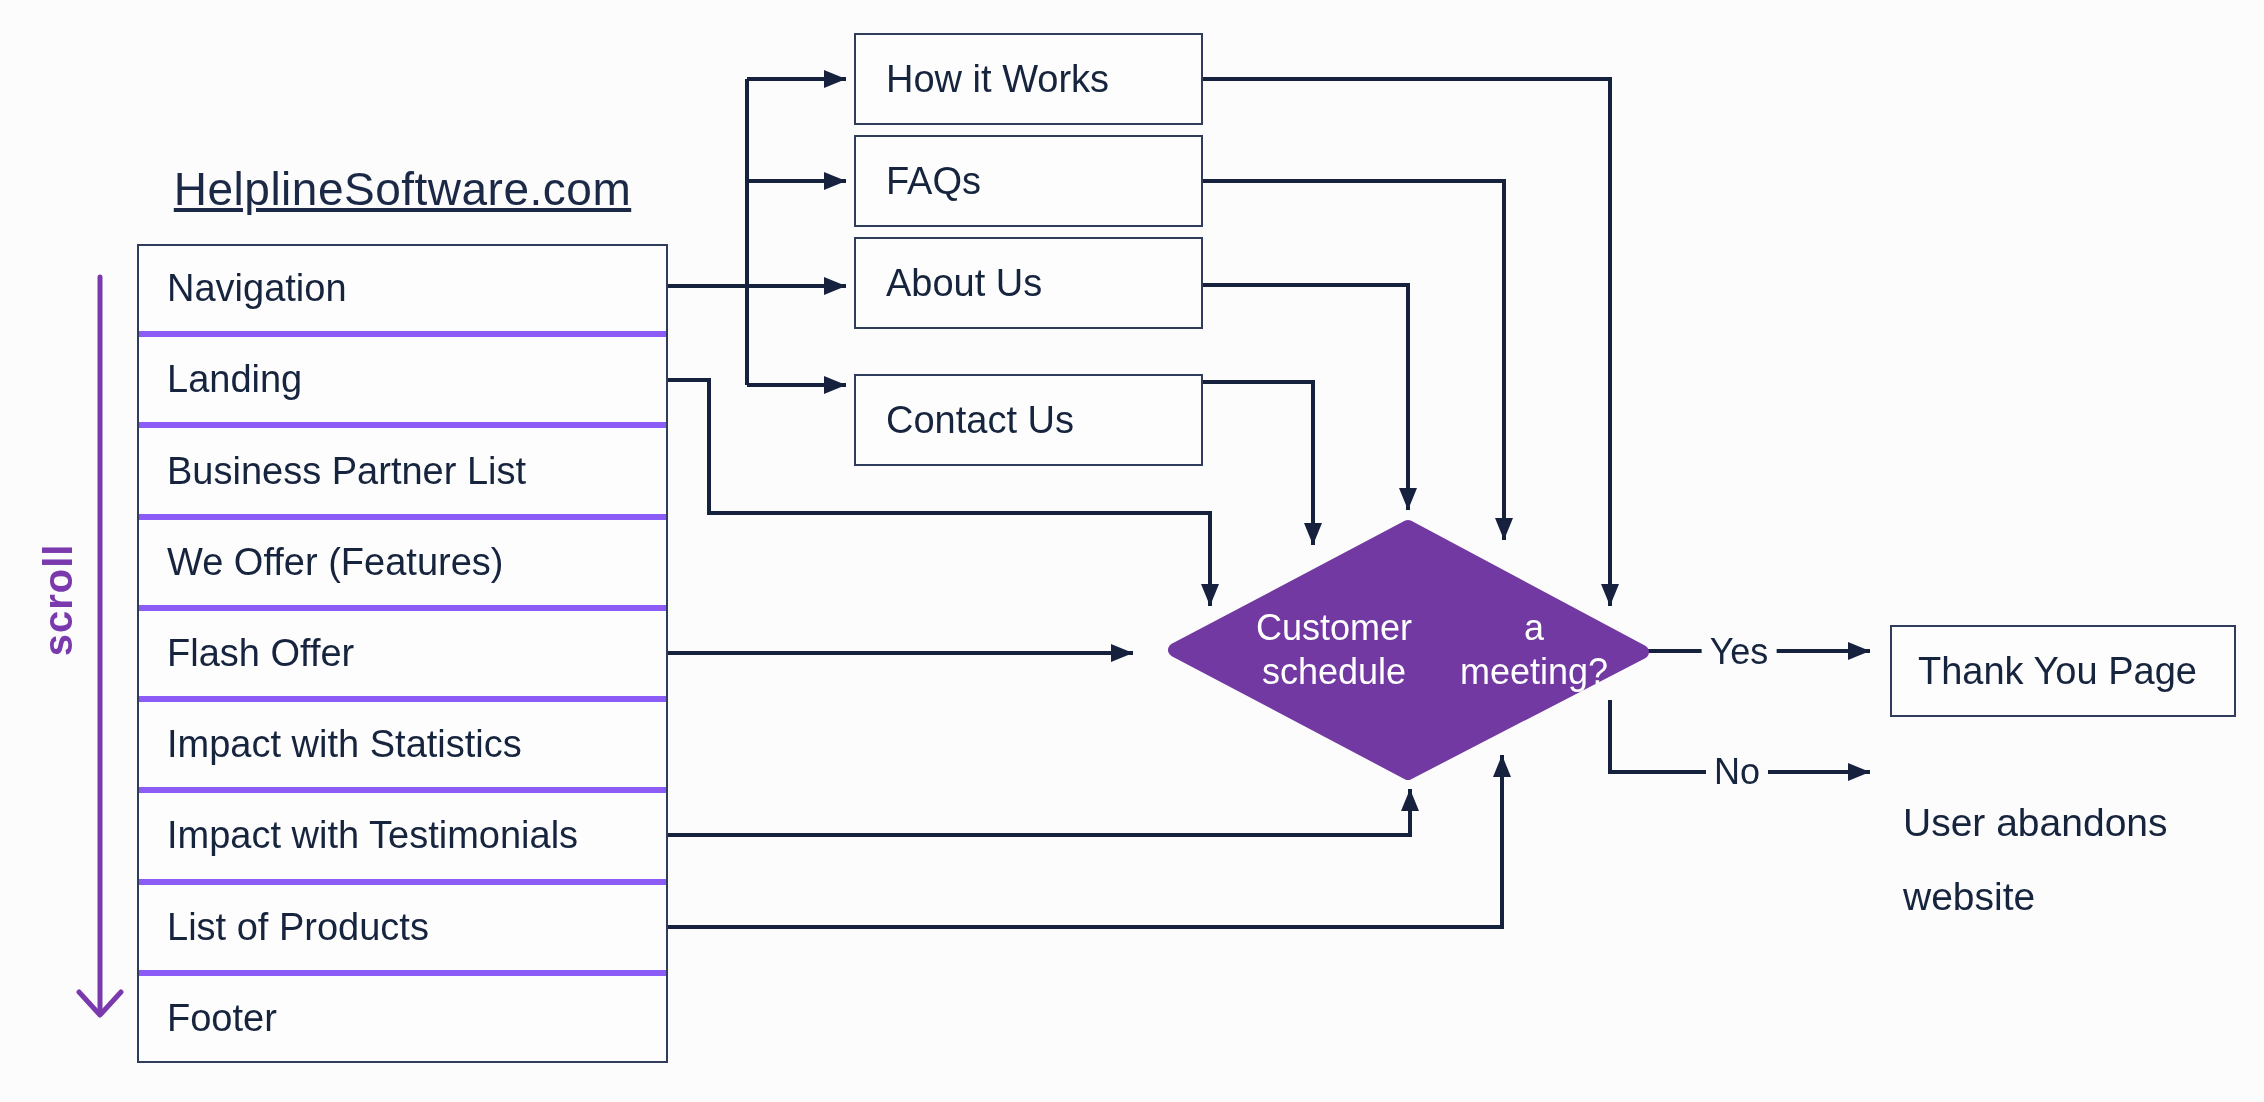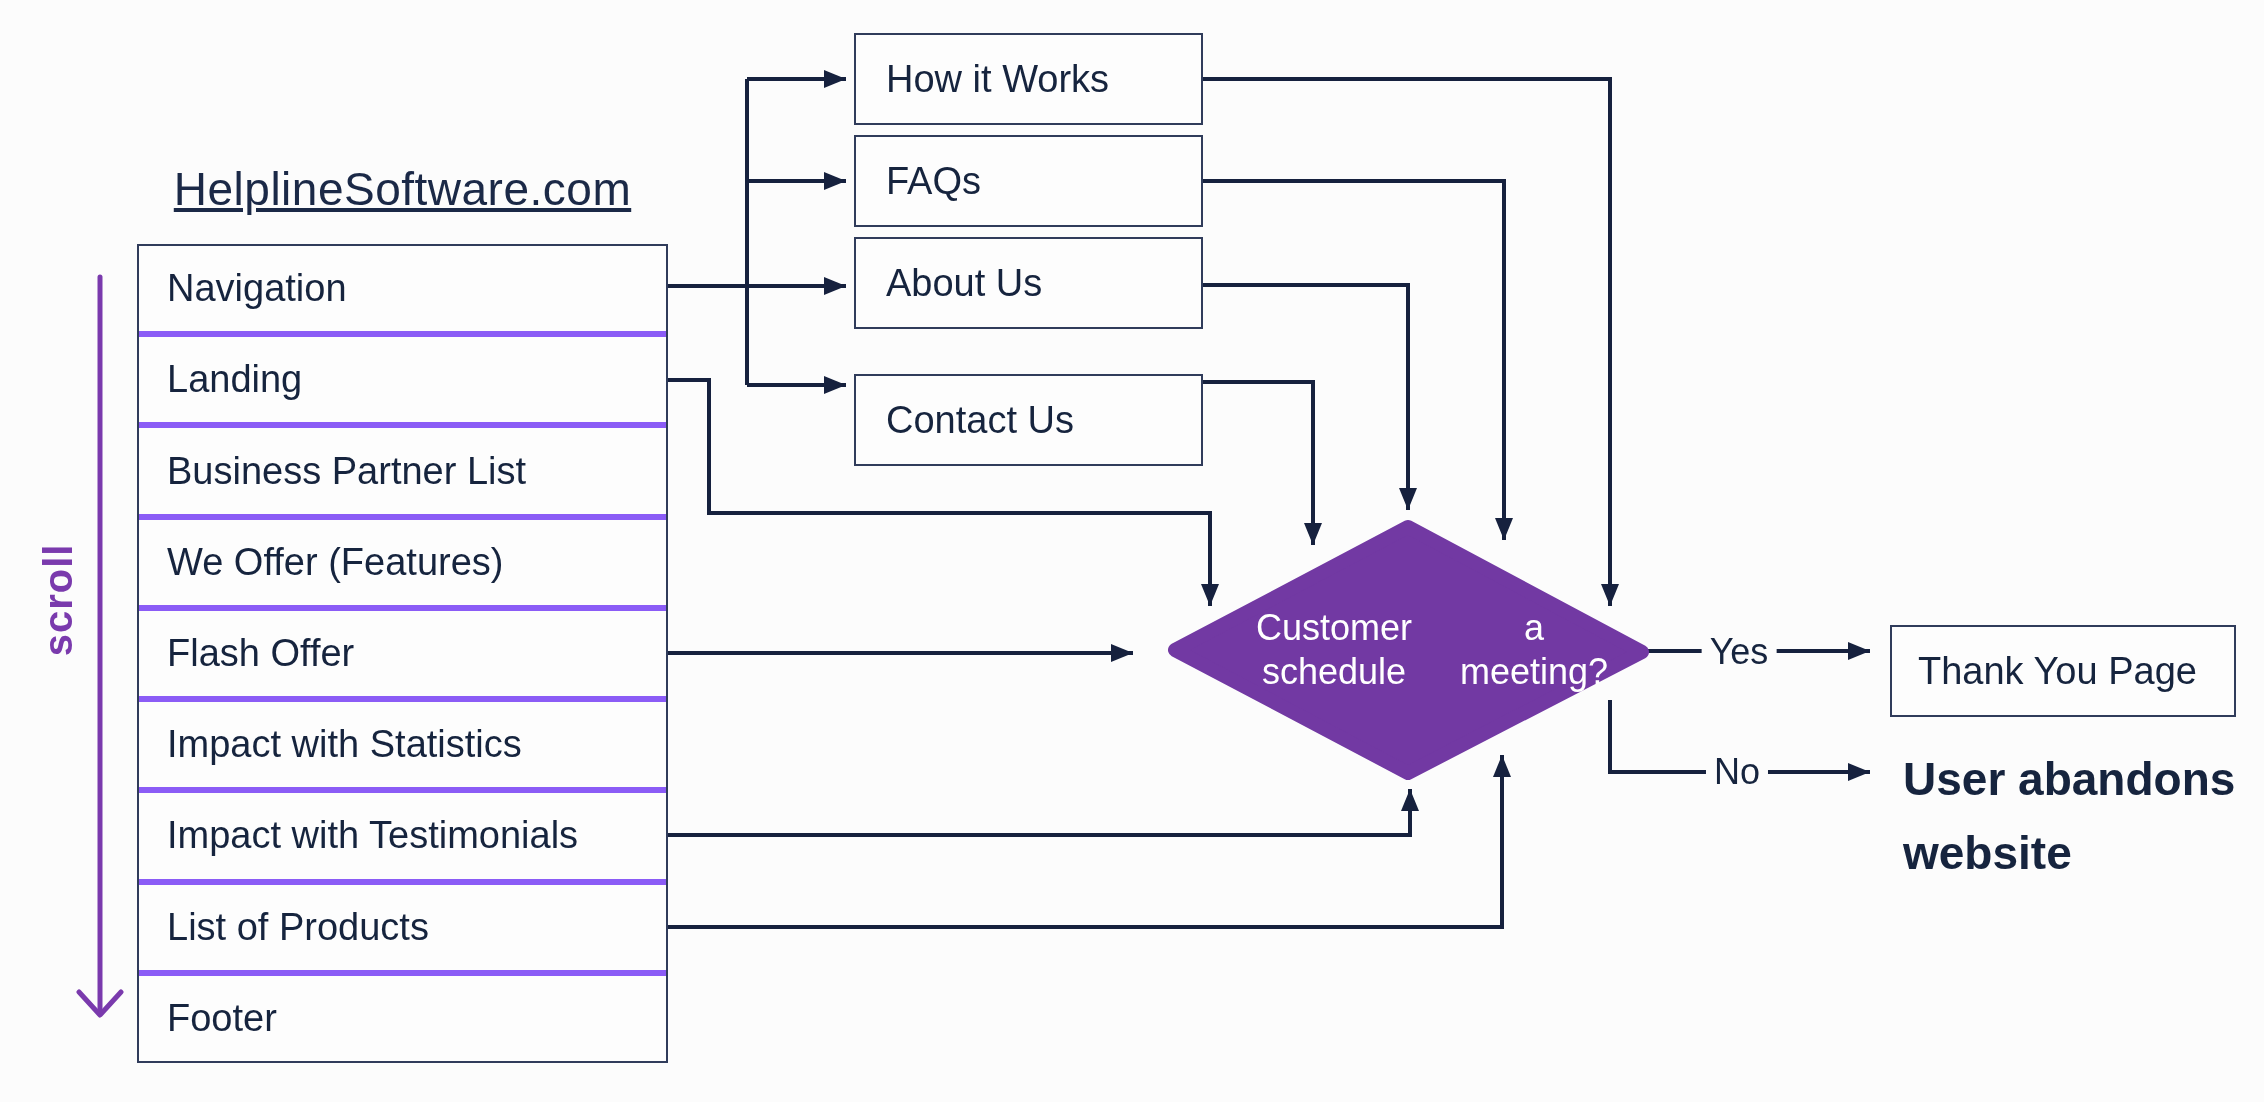--- a/index.html
+++ b/index.html
@@ -45,22 +45,22 @@
   }
   .yes-label{left:1739px;top:652px;}
   .no-label{left:1737px;top:772px;}
   .thank-you-box{
     position:absolute;left:1890px;top:608px;width:346px;height:92px;box-sizing:border-box;
     border:2px solid #303c5b;background:#fdfdfd;
     display:flex;align-items:center;padding-left:26px;
     font-size:38px;color:#16243e;margin-top:17px;
   }
   .abandon-text{
-    position:absolute;left:1903px;top:742px;
-    font-size:46px;color:#16243e;line-height:74px;font-weight:bold;
+    position:absolute;left:1903px;top:786px;
+    font-size:39px;color:#16243e;line-height:74px;
   }
   .scroll-label{
     position:absolute;left:-52px;top:578px;width:220px;height:44px;
     transform:rotate(-90deg);transform-origin:center;
     display:flex;align-items:center;justify-content:center;
     font-size:40px;font-weight:bold;color:#7a3aad;letter-spacing:1px;
   }
 </style>
 </head>
 <body>

